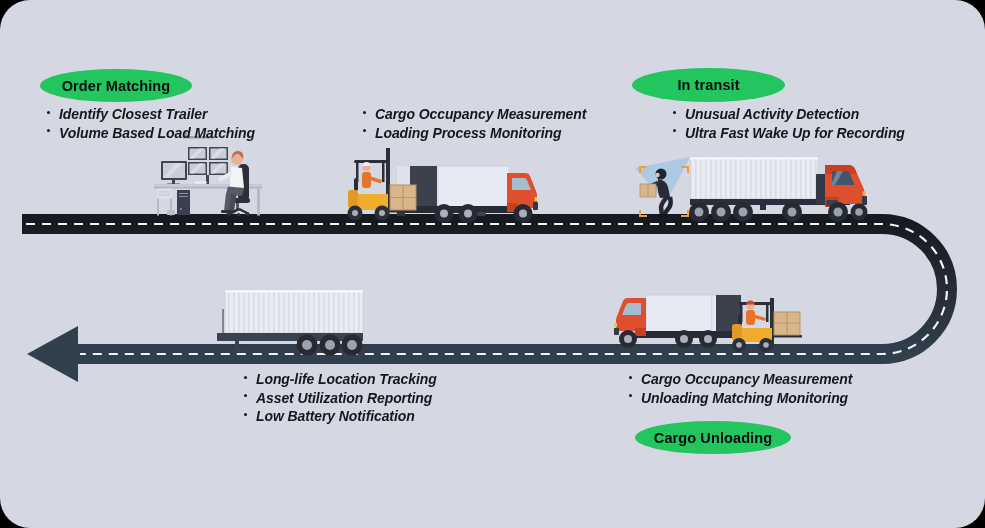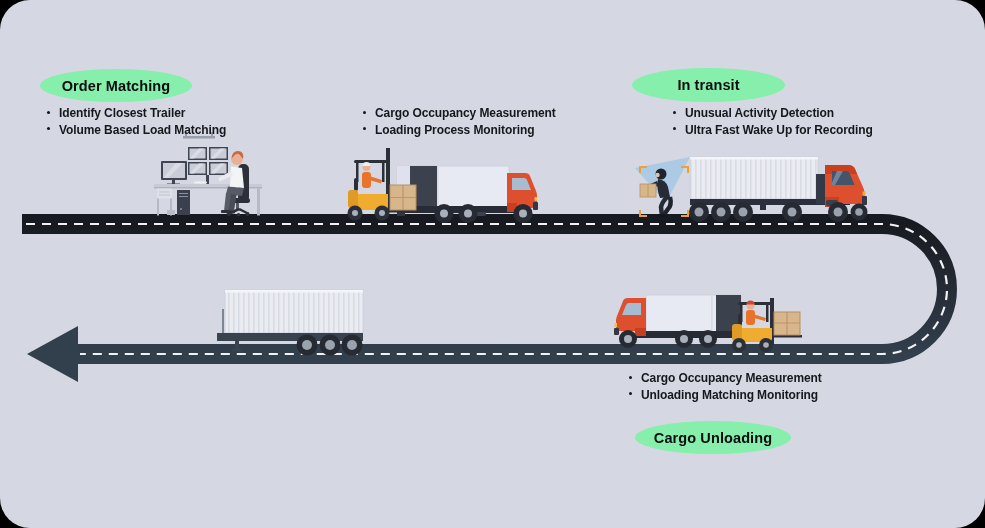--- a/index.html
+++ b/index.html
@@ -4,29 +4,30 @@
 <style>
   html,body{margin:0;padding:0;background:#000;}
   .canvas{
     position:relative;width:985px;height:528px;background:#d5d8e2;
     border-radius:30px;overflow:hidden;
     font-family:"Liberation Sans",sans-serif;
   }
   .layer{position:absolute;left:0;top:0;}
   .scene{position:absolute;}
   .pill{
-    position:absolute;background:#86efac;border-radius:50%;
+    position:absolute;background:#22c55e;border-radius:50%;
     display:flex;align-items:center;justify-content:center;
     font-weight:bold;font-size:14.5px;color:#0a0c10;letter-spacing:.1px;
   }
   .bullets{position:absolute;list-style:none;margin:0;padding:0;}
   .bullets li{
     position:relative;padding-left:15px;margin-bottom:4px;
-    font-size:12px;font-weight:bold;color:#15171b;line-height:1.05;
+    font-size:14px;font-weight:bold;color:#15171b;line-height:1.05;
     letter-spacing:-.1px;
+    font-style:italic;
   }
   .bullets li::before{
     content:"";position:absolute;left:3px;top:3.5px;width:3px;height:3px;
     background:#15171b;border-radius:50%;
   }
 </style>
 </head>
 <body>
 
 <div class="canvas">
@@ -288,20 +289,25 @@
     <li>Cargo Occupancy Measurement</li>
     <li>Loading Process Monitoring</li>
   </ul>
 
   <div class="pill" style="left:632px;top:68px;width:153px;height:34px">In transit</div>
   <ul class="bullets" style="left:670px;top:107px">
     <li>Unusual Activity Detection</li>
     <li>Ultra Fast Wake Up for Recording</li>
   </ul>
 
+  <ul class="bullets" style="left:241px;top:372px">
+    <li>Long-life Location Tracking</li>
+    <li>Asset Utilization Reporting</li>
+    <li>Low Battery Notification</li>
+  </ul>
 
   <div class="pill" style="left:635px;top:421px;width:156px;height:33px">Cargo Unloading</div>
   <ul class="bullets" style="left:626px;top:372px">
     <li>Cargo Occupancy Measurement</li>
     <li>Unloading Matching Monitoring</li>
   </ul>
 
 </div>
 
 </body></html>

